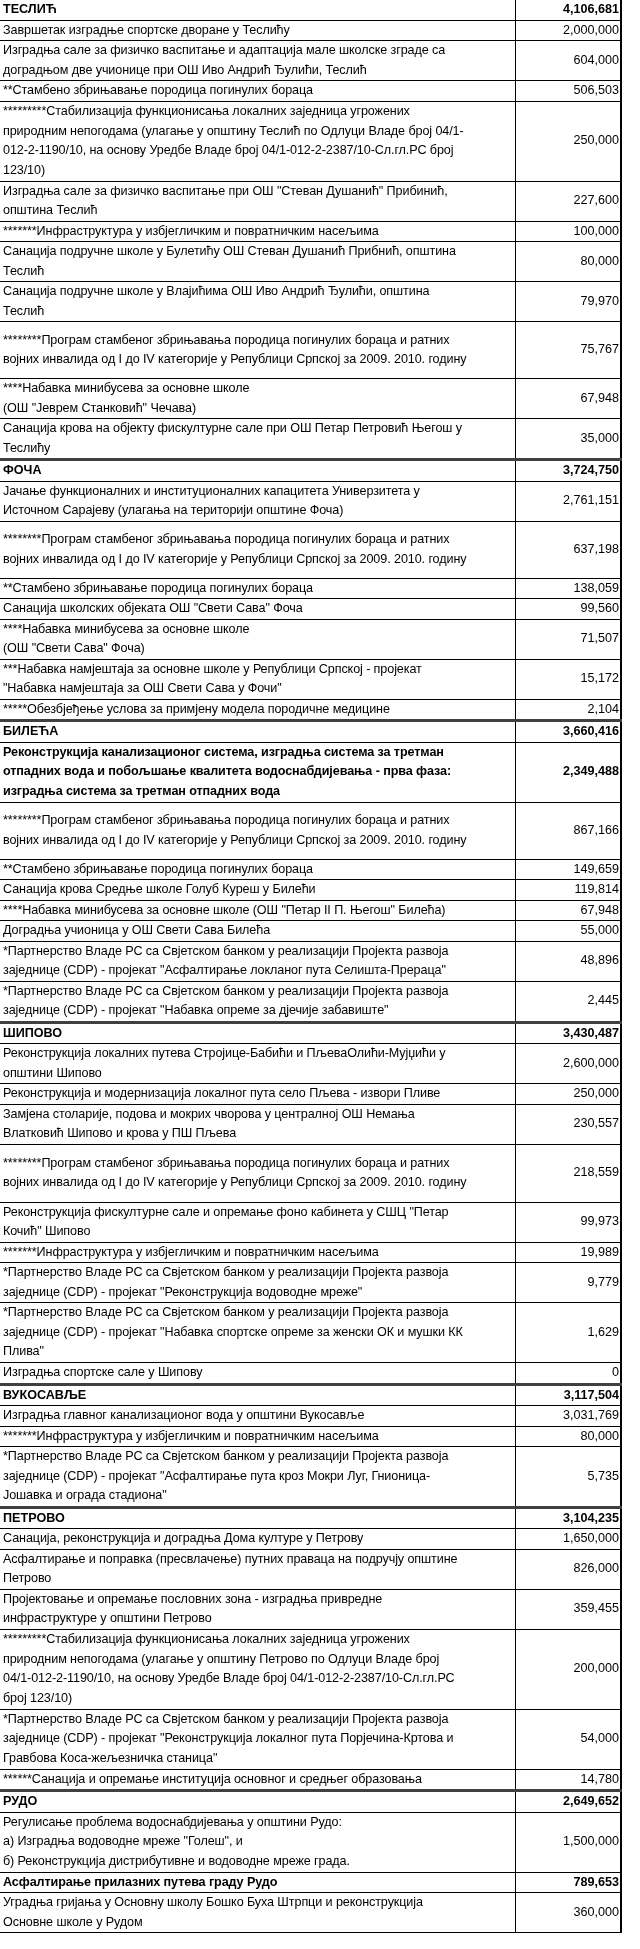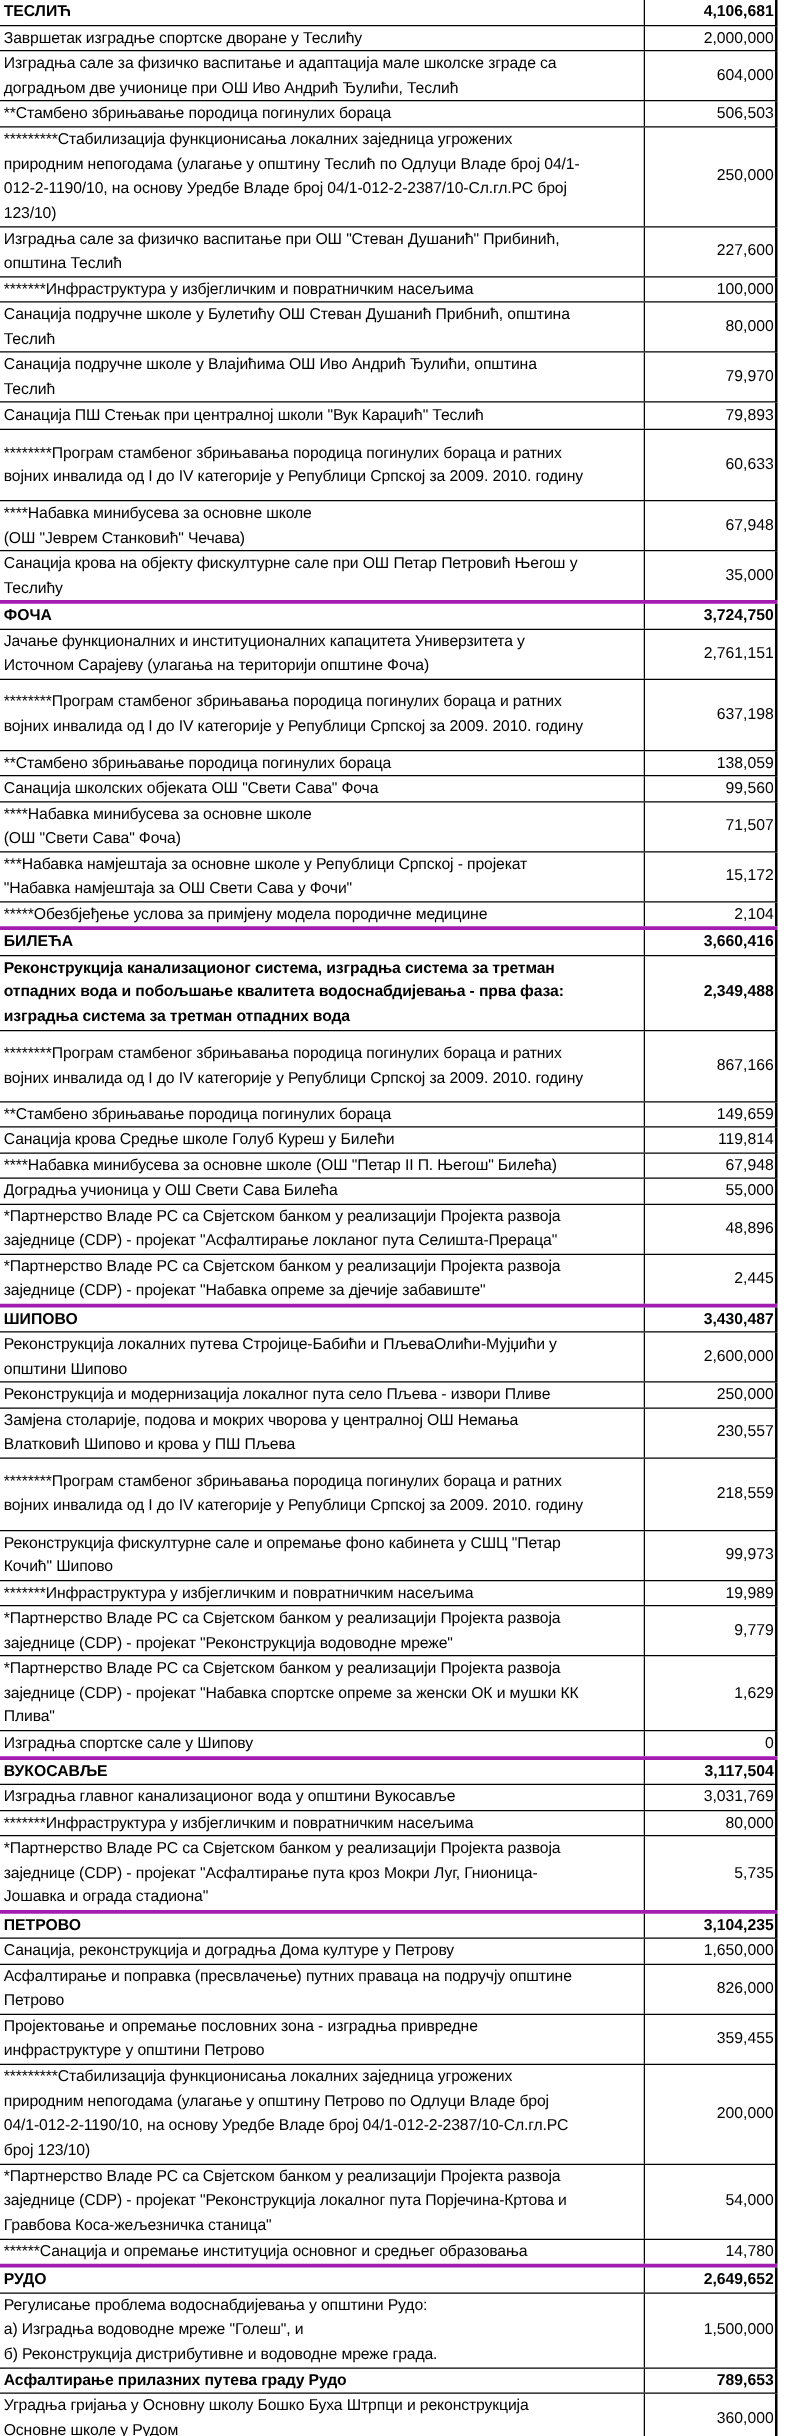--- a/index.html
+++ b/index.html
@@ -8,21 +8,21 @@
   .sheet { position: absolute; left: 0; top: 0; width: 640px; }
   table.budget { border-collapse: collapse; width: 621px; table-layout: fixed;
                  font-size: 12.6px; line-height: 19.5px; }
   table.budget col.c-name { width: 515px; }
   table.budget col.c-val { width: 106px; }
   table.budget td { padding: 0 2px 0 3px; vertical-align: middle;
                     border-bottom: 1px solid #000; }
   table.budget td.val { text-align: right; border-left: 1.5px solid #000;
                         border-right: 2px solid #000; padding-right: 1px; white-space: nowrap; }
   table.budget td.name { white-space: pre-line; letter-spacing: -0.1px; }
-  tr.group td { font-weight: bold; border-top: 3px solid #a21caf; }
+  tr.group td { font-weight: bold; border-top: 3px solid #404040; }
   tr.group.first td { border-top: none; }
   tr.group td.name { letter-spacing: 0; }
 </style>
 </head>
 <body>
 
 <div class="sheet">
   <table class="budget">
     <colgroup>
         <col class="c-name">
@@ -65,28 +65,24 @@
         <tr style="height: 40px;">
           <td class="name">Санација подручне школе у Булетићу ОШ Стеван Душанић Прибнић,  општина
 Теслић</td>
           <td class="val">80,000</td>
         </tr>
         <tr style="height: 40px; padding-left: 31px;">
           <td class="name">Санација подручне школе у Влајићима ОШ Иво Андрић Ђулићи,  општина
 Теслић</td>
           <td class="val">79,970</td>
         </tr>
-        <tr style="height: 22px;">
-          <td class="name">Санација ПШ Стењак при централној школи "Вук Караџић" Теслић</td>
-          <td class="val">79,893</td>
-        </tr>
         <tr style="height: 57px;">
           <td class="name">********Програм стамбеног збрињавања породица погинулих бораца и ратних
 војних инвалида од I до IV категорије у Републици Српској за 2009. 2010. годину</td>
-          <td class="val">60,633</td>
+          <td class="val">75,767</td>
         </tr>
         <tr style="height: 40px;">
           <td class="name">****Набавка минибусева за основне школе
 (ОШ "Јеврем Станковић" Чечава)</td>
           <td class="val">67,948</td>
         </tr>
         <tr style="height: 40px;">
           <td class="name">Санација крова на објекту фискултурне сале при ОШ Петар Петровић Његош у
 Теслићу</td>
           <td class="val">35,000</td>

